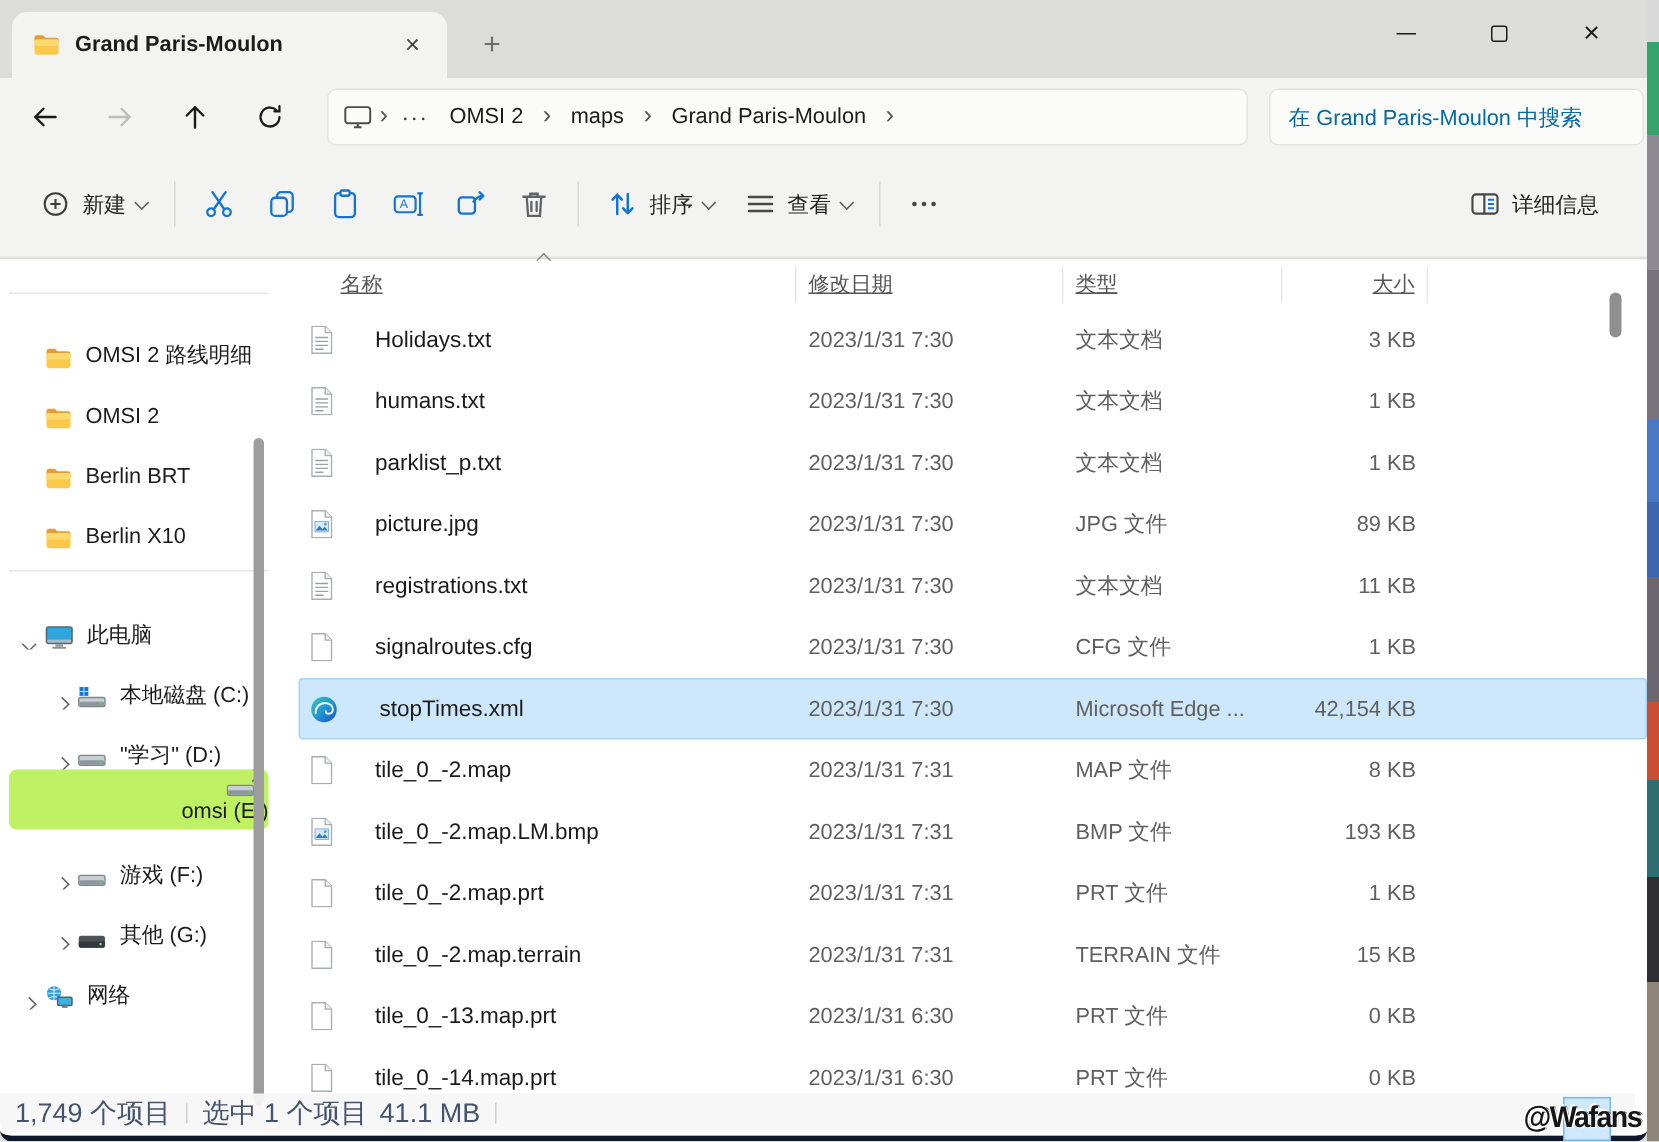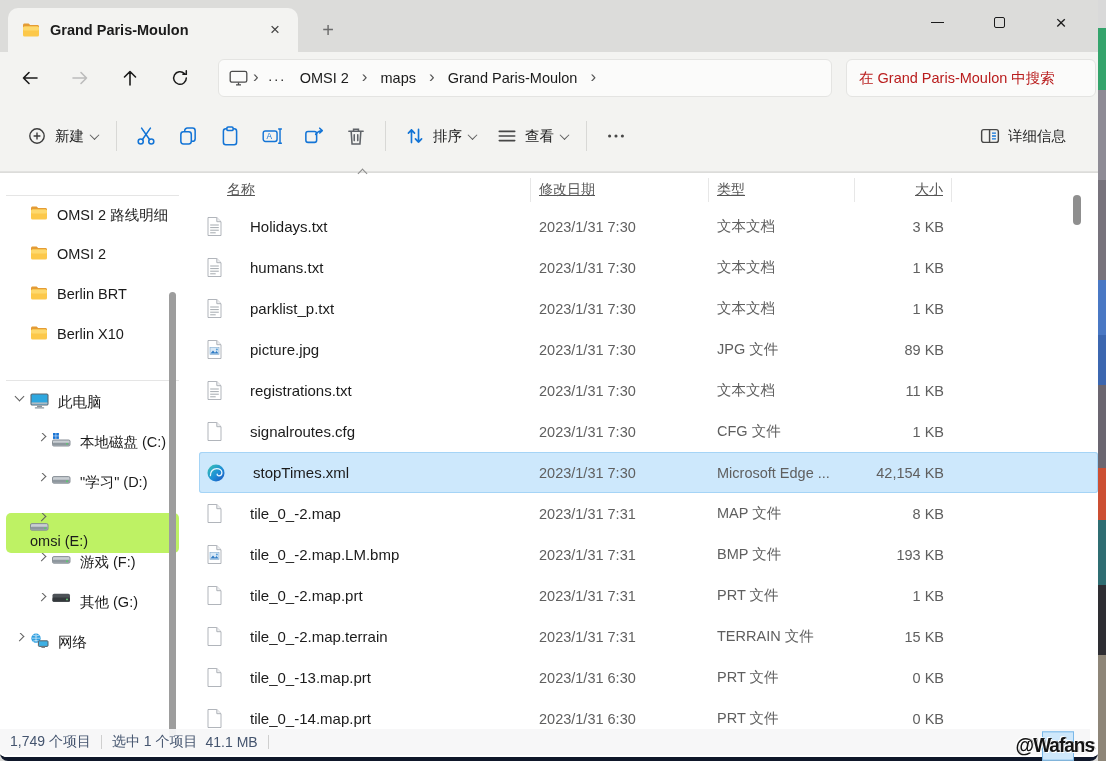--- a/index.html
+++ b/index.html
@@ -22,38 +22,38 @@
   
   .chrome { position:absolute; top:52px; left:0; right:0; height:120px; background:#f3f3f1; border-bottom:1px solid #e2e2e0; }
   .navrow { position:absolute; top:4px; left:0; right:0; height:44px; display:flex; align-items:center; }
   .navbtn { width:40px; height:36px; margin-left:10px; display:flex; align-items:center; justify-content:center; border-radius:5px; }
   .pill { height:38px; background:#fbfbfa; border:1px solid #e4e4e2; border-radius:6px; display:flex; align-items:center; }
   .addr { width:614px; margin-left:18px; padding:0 10px; gap:2px; }
   .crumb { font-size:14.5px; color:#1b1b1b; padding:3px 8px; border-radius:4px; white-space:nowrap; }
   .crumb-sep { font-size:17px; color:#555; padding:0 3px; transform:translateY(-1px); }
   .crumb-dots { font-size:15px; color:#333; letter-spacing:1px; padding:0 4px; }
   .searchbox { flex:1; margin-left:14px; margin-right:2px; padding:0 12px; overflow:hidden; }
-  .search-ph { font-size:14.5px; color:#b91c1c; white-space:nowrap; }
+  .search-ph { font-size:14.5px; color:#0369a1; white-space:nowrap; }
 
   
   .toolrow { position:absolute; top:52px; left:0; right:0; height:64px; display:flex; align-items:center; padding-left:16px; }
   .tbtn { display:flex; align-items:center; gap:7px; padding:8px 10px; border-radius:5px; color:#242424; font-size:14.5px; white-space:nowrap; }
   .tico { display:flex; align-items:center; justify-content:center; width:22px; height:22px; }
   .tsep { width:1px; height:30px; background:#d8d8d6; margin:0 8px; }
   .chev { width:7px; height:7px; border-right:1.4px solid #5f5f5f; border-bottom:1.4px solid #5f5f5f; transform:rotate(45deg) translate(-1px,-1px); display:inline-block; }
   .spacer { flex:1; }
   .details-btn { margin-right:22px; }
 
   
   .content { position:absolute; top:173px; left:0; right:0; bottom:0; background:#fff; }
 
   
   .sidebar { position:absolute; top:0; left:0; width:185px; bottom:0; background:#fff; }
   .side-divider { height:1px; background:#e5e5e5; margin:0 6px 0 6px; }
-  .side-item { height:40px; display:flex; align-items:flex-start; border-radius:5px; margin:0 6px; font-size:14.5px; color:#1b1b1b; overflow:hidden; white-space:nowrap; }
+  .side-item { height:40px; display:flex; align-items:flex-end; border-radius:5px; margin:0 6px; font-size:14.5px; color:#1b1b1b; overflow:hidden; white-space:nowrap; }
   .side-item .ic { margin-right:9px; flex:0 0 auto; display:flex; }
   .side-item.qa { padding-left:24px; }
   .side-item.lvl0 { padding-left:2px; }
   .side-item.lvl1 { padding-left:24px; }
   .side-item.sel { background:#bef264;flex-direction:column; }
   .tree-chev { width:22px; flex:0 0 auto; display:flex; align-items:center; justify-content:center; }
   .tc { width:7px; height:7px; border-right:1.4px solid #5f5f5f; border-bottom:1.4px solid #5f5f5f; display:inline-block; }
   .tc.right { transform:rotate(-45deg); }
   .tc.down { transform:rotate(45deg); }
   .side-label { overflow:hidden; }
@@ -69,21 +69,21 @@
   .sort-chev span { width:7px; height:7px; border-right:1.3px solid #8a8a8a; border-bottom:1.3px solid #8a8a8a; transform:rotate(-135deg); display:block; }
   .rows { margin-left:14px; }
   .frow { display:grid; grid-template-columns:332px 178px 146px 97px; height:41px; align-items:center; border-radius:3px; }
   .frow.sel { background:#cde8fc; box-shadow:0 0 0 1px #a5d4f6 inset; }
   .c { font-size:14.5px; color:#5f5f5f; padding-left:8px; white-space:nowrap; overflow:hidden; }
   .c.name { display:flex; align-items:center; gap:28px; color:#1b1b1b; font-size:15px; padding-left:8px; }
   .c.size { text-align:right; padding-right:8px; }
   .main-scrollbar { position:absolute; right:17px; top:22px; width:8px; height:30px; background:#8f8f8f; border-radius:4px; }
 
   
-  .statusbar { position:absolute; left:0; right:8px; bottom:2px; height:26px; background:rgba(246,247,248,.94); display:flex; align-items:center; padding-left:10px; font-size:14px; color:#44546e; gap:10px; border-radius:0 0 6px 6px; }
+  .statusbar { position:absolute; left:0; right:8px; bottom:2px; height:26px; background:rgba(246,247,248,.94); display:flex; align-items:center; padding-left:10px; font-size:18px; color:#44546e; gap:10px; border-radius:0 0 6px 6px; }
   .sb-sep { width:1px; height:14px; background:#cfcfcf; }
 
   
   .bg-strip { position:absolute; top:0; right:0; width:8px; height:761px;
     background:linear-gradient(180deg,#d9d9d9 0 28px,#34a46c 28px 90px,#8e8b95 90px 180px,#77737c 180px 280px,#4a78c4 280px 335px,#3c67b0 335px 385px,#6b6670 385px 468px,#cc4f33 468px 520px,#2f6d72 520px 585px,#2e2e33 585px 655px,#8e8678 655px 761px); }
 
   
   .watermark { position:absolute; right:12px; bottom:4px; font-size:19px; font-weight:700; color:#151515; letter-spacing:-1px;
     text-shadow:1px 1px 0 #fff,-1px -1px 0 #fff,1px 0 0 #555; transform:scaleY(1.05); }
   .watermark::before { content:""; position:absolute; left:26px; top:-3px; width:30px; height:26px; background:#cfe8fb; border:1px solid #7ab8e8; z-index:-1; }

